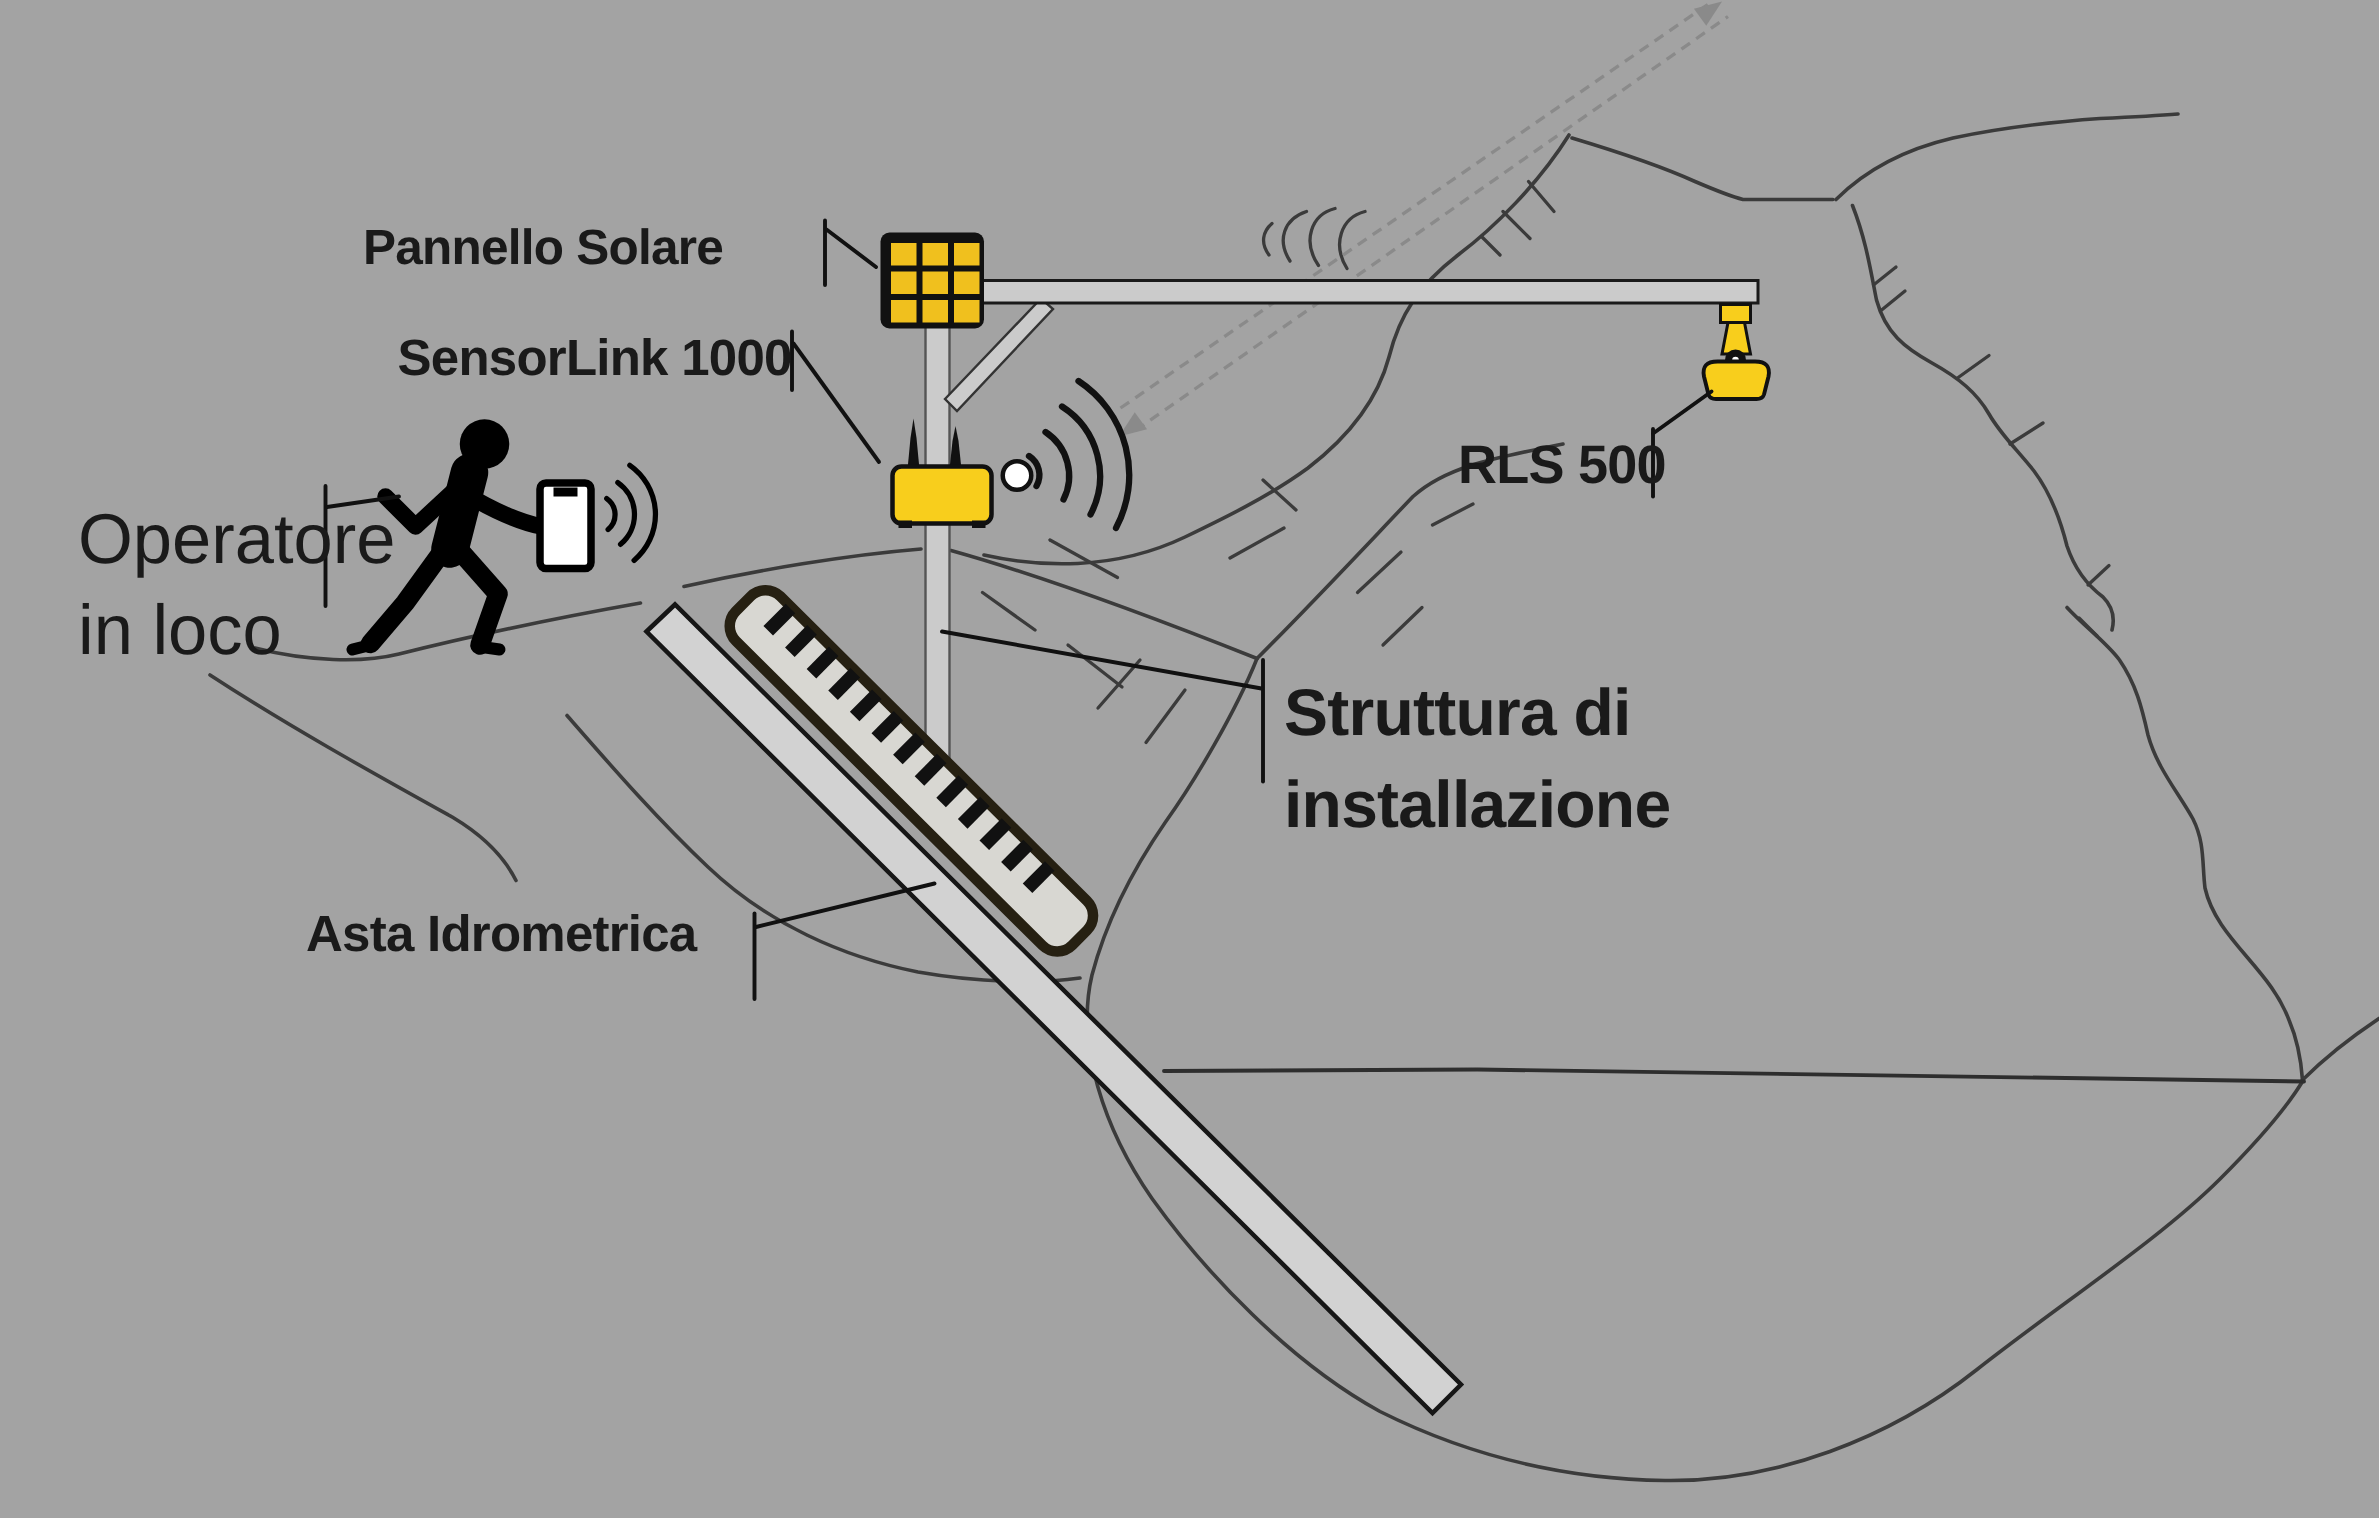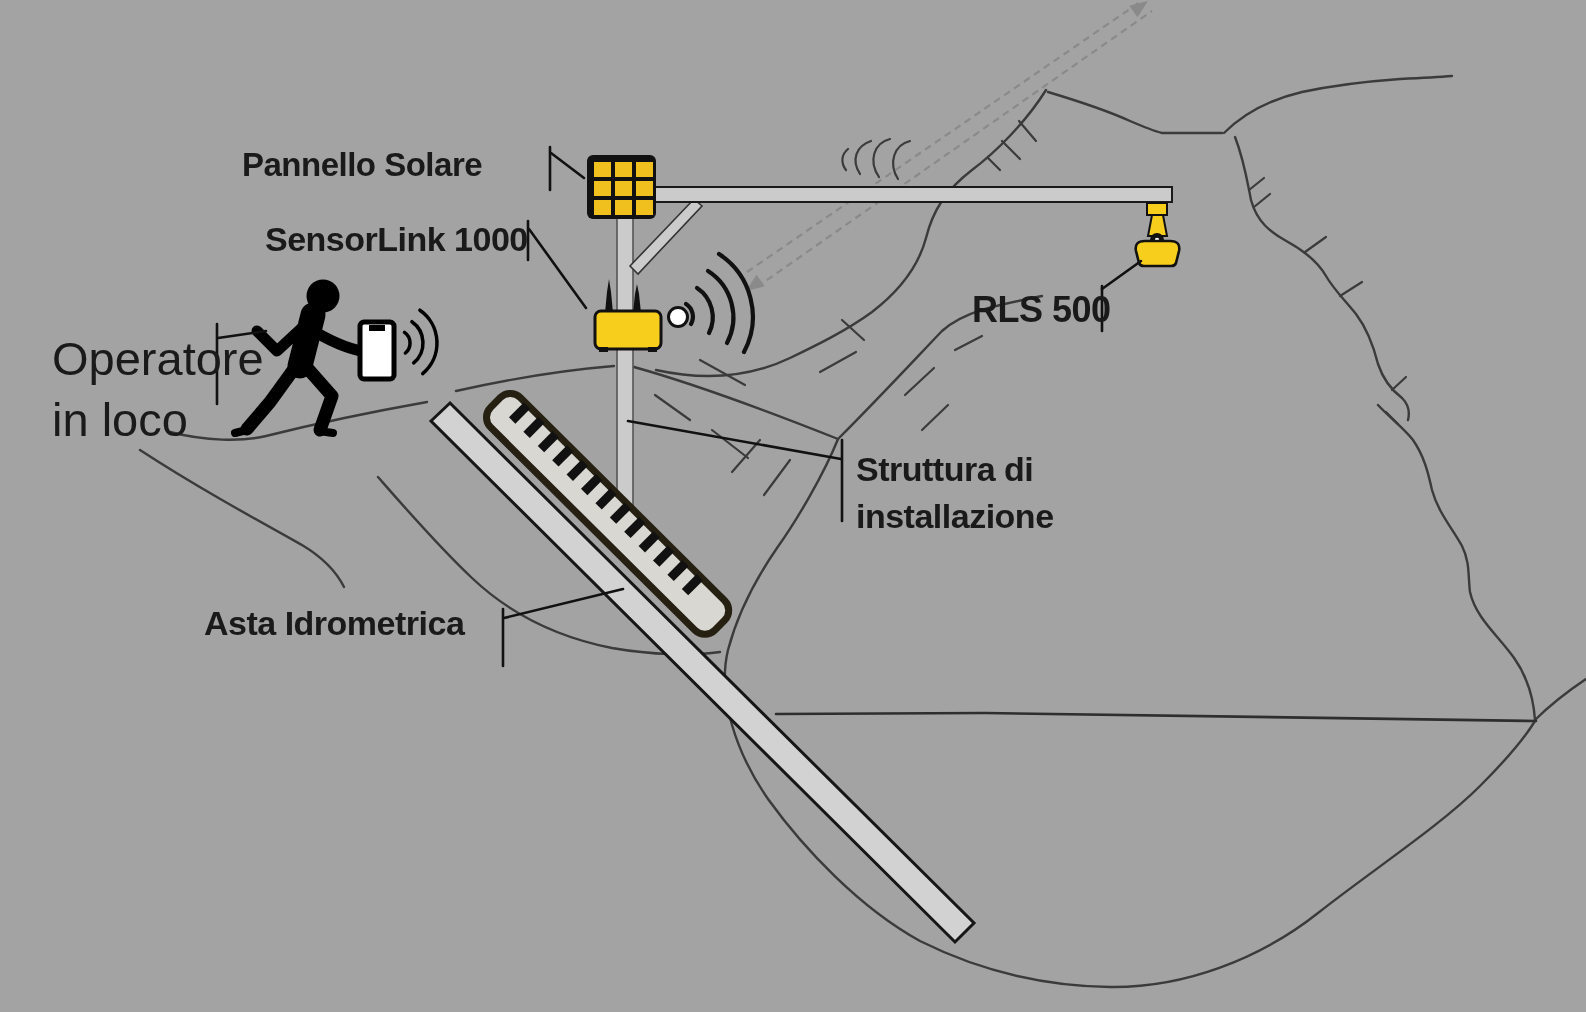--- a/index.html
+++ b/index.html
@@ -15,21 +15,21 @@
     position:absolute;
     color:var(--outline_ink,#1a1a1a);
     white-space:nowrap;
     font-weight:700;
     letter-spacing:-0.5px;
   }
   .lbl-pannello{left:242px;top:146px;font-size:33px;}
   .lbl-sensorlink{left:265px;top:220px;font-size:34px;}
   .lbl-operatore{left:8px;top:328px;font-size:47px;font-weight:400;line-height:1.3;letter-spacing:0;margin-left:44px;}
   .lbl-rls{left:972px;top:289px;font-size:36px;}
-  .lbl-struttura{left:856px;top:446px;font-size:34px;line-height:1.38;}
+  .lbl-struttura{left:856px;top:446px;font-size:44px;line-height:1.38;}
   .lbl-asta{left:204px;top:604px;font-size:34px;}
 </style>
 </head>
 <body>
 
 <div class="stage">
 
 <svg width="1586" height="1012" viewBox="0 0 1586 1012" xmlns="http://www.w3.org/2000/svg">
 
   <g fill="none" stroke="var(--terrain_ink,#3B3B3B)" stroke-width="2.4" stroke-linecap="round" stroke-linejoin="round">

